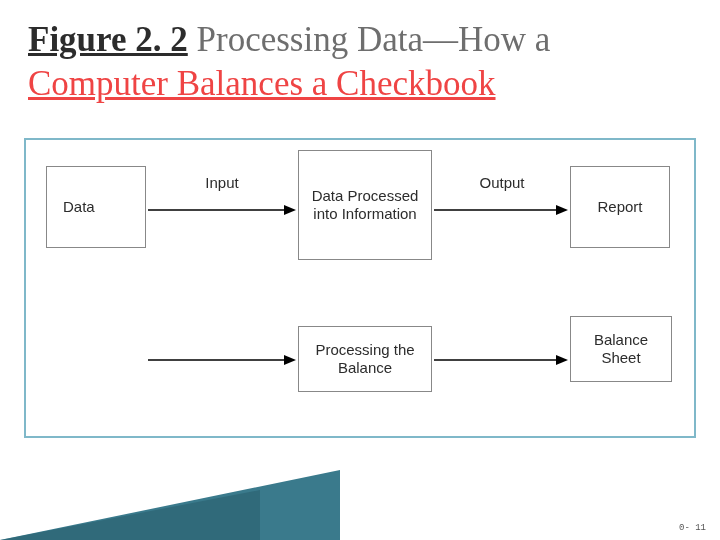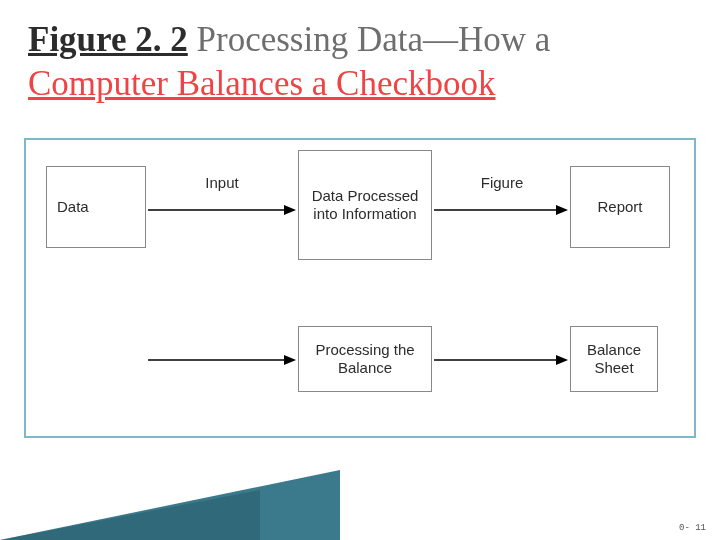--- a/index.html
+++ b/index.html
@@ -21,46 +21,46 @@
 
 <div class="slide">
 
   <div class="title">
     <span class="fig">Figure 2. 2</span><span class="rest"> Processing Data—How a</span><br>
     <span class="tail">Computer Balances a Checkbook</span>
   </div>
 
   <div class="outer">
 
-    <div class="box" style="left:20px;top:26px;width:100px;height:82px;justify-content:flex-start;padding-left:10px;text-align:left">
+    <div class="box" style="left:20px;top:26px;width:100px;height:82px;justify-content:flex-start;padding-left:16px;text-align:left">
         <span>Data</span>
       </div>
     <div class="box" style="left:272px;top:10px;width:134px;height:110px">
         <span>Data Processed into Information</span>
       </div>
     <div class="box" style="left:544px;top:26px;width:100px;height:82px">
         <span>Report</span>
       </div>
 
     <div class="lbl" style="left:196px;top:34px">Input</div>
-    <div class="lbl" style="left:476px;top:34px">Figure</div>
+    <div class="lbl" style="left:476px;top:34px">Output</div>
 
     <svg class="arrow" style="left:122px;top:60px;width:148px;height:20px">
         <line x1="0" y1="10" x2="138" y2="10" stroke="#000" stroke-width="1.5"></line>
         <polygon points="148,10 136,5 136,15" fill="#000"></polygon>
       </svg>
     <svg class="arrow" style="left:408px;top:60px;width:134px;height:20px">
         <line x1="0" y1="10" x2="124" y2="10" stroke="#000" stroke-width="1.5"></line>
         <polygon points="134,10 122,5 122,15" fill="#000"></polygon>
       </svg>
 
     <div class="box" style="left:272px;top:186px;width:134px;height:66px">
         <span>Processing the Balance</span>
       </div>
-    <div class="box" style="left:544px;top:186px;width:88px;height:66px">
+    <div class="box" style="left:544px;top:176px;width:102px;height:66px">
         <span>Balance Sheet</span>
       </div>
 
     <svg class="arrow" style="left:122px;top:210px;width:148px;height:20px">
         <line x1="0" y1="10" x2="138" y2="10" stroke="#000" stroke-width="1.5"></line>
         <polygon points="148,10 136,5 136,15" fill="#000"></polygon>
       </svg>
     <svg class="arrow" style="left:408px;top:210px;width:134px;height:20px">
         <line x1="0" y1="10" x2="124" y2="10" stroke="#000" stroke-width="1.5"></line>
         <polygon points="134,10 122,5 122,15" fill="#000"></polygon>

